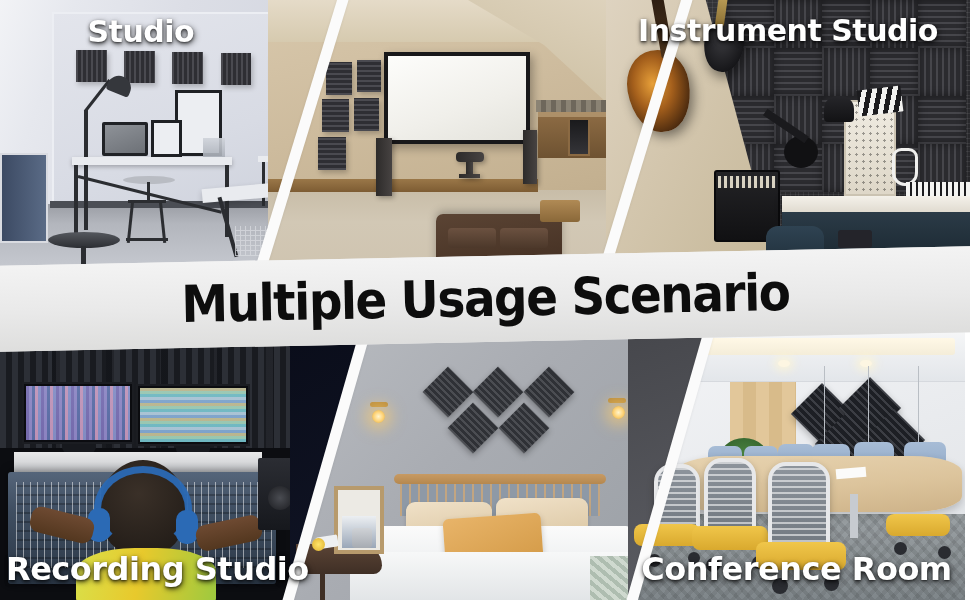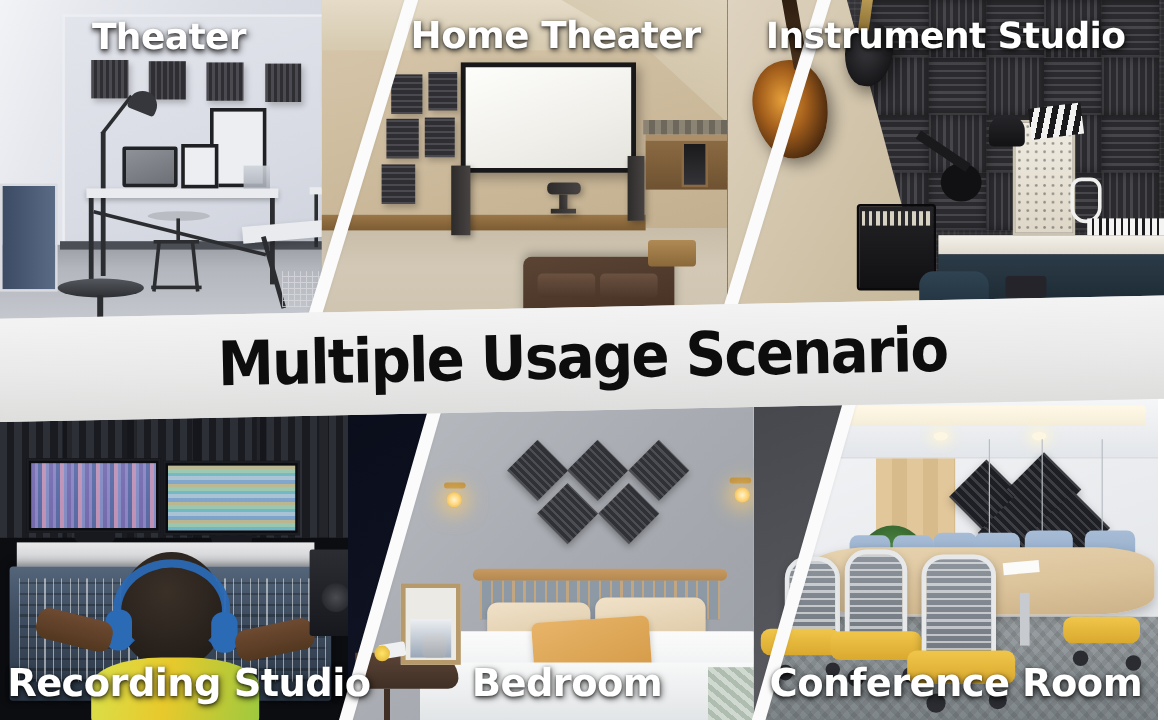--- a/index.html
+++ b/index.html
@@ -480,21 +480,21 @@
       <div class="desk-leg" style="left:81px;top:246px;width:5px;height:24px;"></div>
 
       <div class="desk-top" style="left:258px;top:156px;width:62px;height:6px;"></div>
       <div class="desk-leg" style="left:262px;top:162px;width:3px;height:44px;"></div>
       <div style="position:absolute;left:268px;top:134px;width:42px;height:23px;background:linear-gradient(180deg,#eceae3,#cfccc2);"></div>
       <div class="desk-top" style="left:202px;top:184px;width:118px;height:14px;transform:rotate(-5deg);box-shadow:0 3px 6px rgba(0,0,0,.2);"></div>
       <div class="desk-leg" style="left:226px;top:196px;width:4px;height:62px;transform:rotate(-16deg);"></div>
       <div class="desk-leg" style="left:268px;top:196px;width:4px;height:62px;transform:rotate(14deg);"></div>
       <div style="position:absolute;left:235px;top:226px;width:40px;height:30px;background:repeating-linear-gradient(90deg,#d9dbe0 0 1px,transparent 1px 5px),repeating-linear-gradient(0deg,#d9dbe0 0 1px,transparent 1px 5px);opacity:.75;"></div>
     </div>
-    <div class="caption" style="left:44%;top:14px;font-size:30px;transform:translateX(-50%);">Theater</div>
+    <div class="caption" style="left:44%;top:14px;font-size:30px;transform:translateX(-50%);">Studio</div>
   </div>
 
   <div class="panel" id="p-theater">
     <div class="scene">
       <div class="ht-wall"></div>
       <div class="ht-ceiling"></div>
       <div class="ht-slope"></div>
       <div class="ht-floor"></div>
       <div class="ht-baseboard"></div>
 
@@ -514,21 +514,20 @@
 
       <div class="ht-cab" style="left:270px;top:112px;width:78px;height:46px;"></div>
       <div style="position:absolute;left:300px;top:118px;width:22px;height:38px;background:linear-gradient(180deg,#1a1a1c,#343438);border:2px solid #8b6a43;"></div>
       <div style="position:absolute;left:268px;top:100px;width:82px;height:12px;background:repeating-linear-gradient(90deg,#8b8374 0 5px,#6e675b 5px 10px);"></div>
 
       <div class="ht-couch" style="left:168px;top:214px;width:126px;height:56px;"></div>
       <div style="position:absolute;left:180px;top:228px;width:48px;height:20px;background:linear-gradient(180deg,#6b5140,#4c382a);border-radius:4px;"></div>
       <div style="position:absolute;left:232px;top:228px;width:48px;height:20px;background:linear-gradient(180deg,#6b5140,#4c382a);border-radius:4px;"></div>
       <div style="position:absolute;left:272px;top:200px;width:40px;height:22px;background:linear-gradient(180deg,#b08a55,#8a6839);border-radius:3px;"></div>
     </div>
-    <div class="caption" style="left:50%;top:12px;font-size:31px;transform:translateX(-50%);">Home Theater</div>
   </div>
 
   <div class="panel" id="p-rec">
     <div class="scene">
       <div class="rs-bg"></div>
       <div class="rs-acoustic"></div>
       <div class="rs-acoustic-blk" style="left:0px;top:0px;width:52px;height:118px;"></div>
       <div class="rs-acoustic-blk" style="left:60px;top:0px;width:46px;height:118px;"></div>
       <div class="rs-acoustic-blk" style="left:114px;top:0px;width:46px;height:118px;"></div>
       <div class="rs-acoustic-blk" style="left:168px;top:0px;width:46px;height:118px;"></div>
@@ -645,21 +644,20 @@
 
       <div class="bd-nightstand" style="left:6px;top:214px;width:86px;height:30px;"></div>
       <div style="position:absolute;left:30px;top:244px;width:5px;height:26px;background:#3f2f25;"></div>
       <div class="bd-artframe" style="left:44px;top:156px;width:50px;height:68px;"></div>
       <div style="position:absolute;left:52px;top:186px;width:34px;height:32px;background:linear-gradient(180deg,#eceff2,#9aa7b8);"></div>
       <div style="position:absolute;left:26px;top:206px;width:22px;height:12px;background:#eef0f2;border-radius:2px;transform:rotate(-9deg);"></div>
       <div style="position:absolute;left:22px;top:208px;width:13px;height:13px;background:radial-gradient(circle,#ffe46b,#dcae2c);border-radius:50%;"></div>
       <div style="position:absolute;left:62px;top:198px;width:20px;height:20px;background:linear-gradient(180deg,#cfd2d6,#a6abb2);border-radius:4px;"></div>
       <div style="position:absolute;left:300px;top:226px;width:56px;height:44px;background:repeating-linear-gradient(40deg,#cfd9cf 0 4px,#aebdb0 4px 8px);"></div>
     </div>
-    <div class="caption" style="left:50%;bottom:12px;font-size:32px;transform:translateX(-50%);">Bedroom</div>
   </div>
 
   <div class="panel" id="p-conf">
     <div class="scene">
       <div class="cf-wall"></div>
       <div class="cf-ceiling"></div>
       <div class="cf-cove"></div>
       <div style="position:absolute;left:150px;top:30px;width:12px;height:7px;background:#fdf6e2;border-radius:50%;box-shadow:0 0 10px 4px rgba(255,245,210,.75);"></div>
       <div style="position:absolute;left:232px;top:30px;width:12px;height:7px;background:#fdf6e2;border-radius:50%;box-shadow:0 0 10px 4px rgba(255,245,210,.75);"></div>
 

